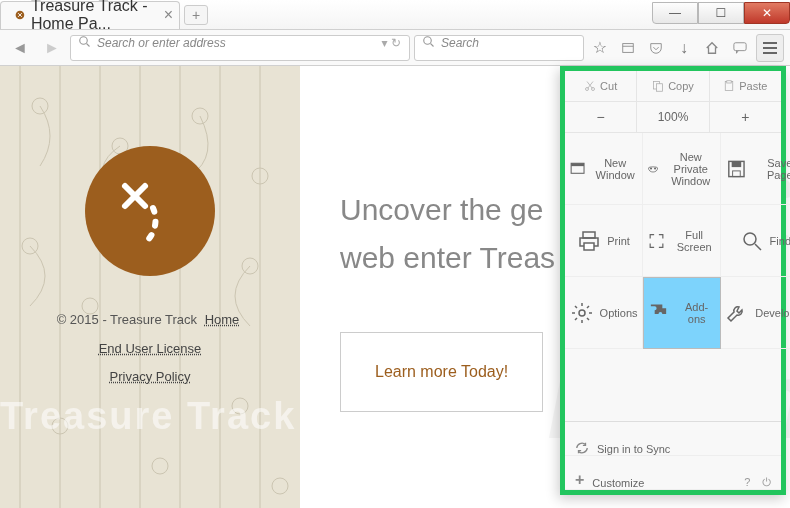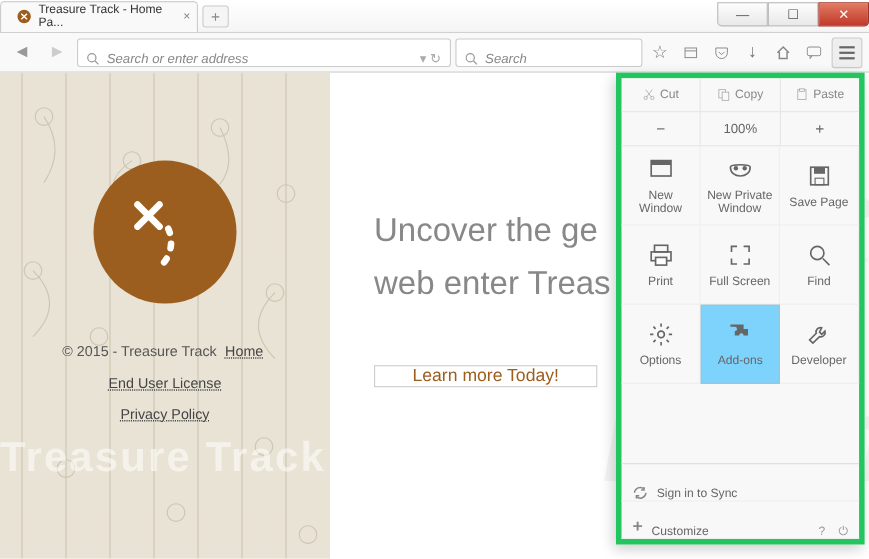--- a/index.html
+++ b/index.html
@@ -1,68 +1,68 @@
 <!DOCTYPE html>
 <html><head>
 <meta charset="utf-8">
 <style>
 * { margin: 0; padding: 0; box-sizing: border-box; font-family: "Segoe UI", Arial, sans-serif; }
 body { width: 790px; height: 508px; overflow: hidden; background: #fff; position: relative; }
 
 
 .titlebar { height: 30px; background: linear-gradient(#fff, #f5f5f5); border-bottom: 1px solid #d0d0d0; display: flex; align-items: center; }
 .favicon { width: 16px; height: 16px; margin: 0 6px; }
-.tab { display: flex; align-items: center; height: 28px; background: #f9f9f9; border: 1px solid #ccc; border-bottom: none; border-radius: 4px 4px 0 0; padding: 0 24px 0 8px; font-size: 11px; color: #333; max-width: 180px; position: relative; }
+.tab { display: flex; align-items: center; height: 28px; background: #f9f9f9; border: 1px solid #ccc; border-bottom: none; border-radius: 4px 4px 0 0; padding: 0 24px 0 8px; font-size: 16px; color: #333; max-width: 180px; position: relative; }
 .tab-close { position: absolute; right: 6px; color: #888; cursor: pointer; }
 .newtab { width: 24px; height: 20px; margin-left: 4px; border: 1px solid #ccc; border-radius: 3px; background: #f5f5f5; display: flex; align-items: center; justify-content: center; color: #888; font-size: 14px; cursor: pointer; }
 .win-btns { margin-left: auto; display: flex; }
 .win-btn { width: 46px; height: 22px; display: flex; align-items: center; justify-content: center; font-size: 12px; color: #555; border: 1px solid #b8b8b8; background: linear-gradient(#fdfdfd,#e8e8e8); margin-top: -4px; }
 .win-btn.min { border-radius: 0 0 0 4px; }
 .win-btn.max {}
 .win-btn.close { background: linear-gradient(#e17b63,#c0392b); color: #fff; border-color: #a03525; border-radius: 0 0 4px 0; }
 
 
 .toolbar { height: 36px; background: #f9f9f9; border-bottom: 1px solid #d0d0d0; display: flex; align-items: center; padding: 0 6px; gap: 4px; }
 .nav-btn { width: 28px; height: 28px; display: flex; align-items: center; justify-content: center; color: #999; border-radius: 3px; cursor: pointer; font-size: 16px; }
-.urlbar, .searchbar { height: 26px; border: 1px solid #ccc; border-radius: 3px; background: #fff; display: flex; align-items: flex-end; padding: 0 8px; font-size: 12px; color: #888; font-style: italic; }
+.urlbar, .searchbar { height: 26px; border: 1px solid #ccc; border-radius: 3px; background: #fff; display: flex; align-items: flex-start; padding: 0 8px; font-size: 12px; color: #888; font-style: italic; }
 .urlbar { flex: 1; }
 .searchbar { width: 170px; }
 .urlbar .dd, .searchbar .dd { margin-left: auto; color: #aaa; font-style: normal; }
 .tb-icon { width: 24px; height: 24px; display: flex; align-items: center; justify-content: center; color: #777; cursor: pointer; border-radius: 3px; }
 .hamburger { width: 28px; height: 28px; border: 1px solid #ccc; background: #eee; border-radius: 3px; display: flex; flex-direction: column; justify-content: center; align-items: center; gap: 3px; cursor: pointer; }
 .hamburger span { width: 14px; height: 2px; background: #666; }
 
 
 .content { position: relative; height: 442px; display: flex; }
 .sidebar { width: 300px; height: 100%; position: relative; background: #e8e3d4; overflow: hidden; }
 .pattern { position: absolute; inset: 0; opacity: 0.5; }
 .sidebar-inner { position: relative; padding: 80px 20px 0; text-align: center; color: #555; font-size: 13px; }
 .logo { width: 130px; height: 130px; border-radius: 50%; background: #9c5e1e; margin: 0 auto 30px; position: relative; }
 .logo svg { position: absolute; inset: 0; }
 .links { line-height: 2.2; }
 .links a { color: #444; text-decoration: underline dotted; margin: 0 4px; }
 .wm { position: absolute; left: 0; bottom: 70px; font-size: 38px; font-weight: 700; letter-spacing: 2px; color: rgba(255,255,255,0.55); pointer-events: none; font-family: Arial; }
 
 .main { flex: 1; padding: 120px 0 0 40px; color: #777; position: relative; }
 .headline { font-size: 30px; font-weight: 300; line-height: 1.6; color: #888; }
-.cta { display: inline-block; margin-top: 50px; padding: 0 34px; border: 1px solid #ccc; color: #9c5e1e; font-size: 16px; cursor: pointer; }
+.cta { display: inline-block; margin-top: 50px; padding: 30px 34px; border: 1px solid #ccc; color: #9c5e1e; font-size: 16px; cursor: pointer; }
 
 
 .bg-wm { position: absolute; right: 0; top: 80px; font-size: 120px; font-weight: 900; color: rgba(0,0,0,0.04); letter-spacing: -5px; pointer-events: none; white-space: nowrap; font-style: italic; }
 .bg-wm2 { position: absolute; right: -50px; top: 270px; font-size: 110px; font-weight: 900; color: rgba(0,0,0,0.04); letter-spacing: -5px; pointer-events: none; white-space: nowrap; font-style: italic; }
 
 
 .menu { position: absolute; right: 4px; top: 0; width: 226px; background: #f8f8f8; border: 5px solid #22c55e; box-shadow: -2px 4px 12px rgba(0,0,0,0.2); font-size: 11px; color: #555; z-index: 10; }
 .menu-row { display: flex; border-bottom: 1px solid #e5e5e5; }
 .menu-cell { flex: 1; height: 30px; display: flex; align-items: center; justify-content: center; gap: 4px; border-right: 1px solid #e5e5e5; cursor: pointer; color: #999; }
 .menu-cell:last-child { border-right: none; }
 .menu-cell.lbl { color: #888; }
 .zoom .menu-cell { font-size: 14px; color: #666; }
 .grid { display: grid; grid-template-columns: repeat(3, 1fr); }
-.grid-item { height: 72px; display: flex; flex-direction: column; align-items: center; justify-content: center; gap: 6px; border-right: 1px solid #eee; border-bottom: 1px solid #eee; cursor: pointer; color: #666; font-size: 11px; text-align: center; padding: 4px; }
+.grid-item { height: 72px; display: flex; flex-direction: row; align-items: center; justify-content: center; gap: 6px; border-right: 1px solid #eee; border-bottom: 1px solid #eee; cursor: pointer; color: #666; font-size: 11px; text-align: center; padding: 4px; }
 .grid-item svg { width: 24px; height: 24px; }
 .grid-item.hl { background: #7dd3fc; border: 1px solid #bbb; }
 .menu-foot { border-top: 1px solid #ddd; }
 .foot-row { height: 34px; display: flex; align-items: flex-end; padding: 0 10px; gap: 8px; color: #666; cursor: pointer; border-bottom: 1px solid #eee; }
 .foot-row:last-child { justify-content: flex-start; }
 .foot-icons { margin-left: auto; display: flex; gap: 12px; color: #999; }
 </style>
 </head>
 <body>
 

